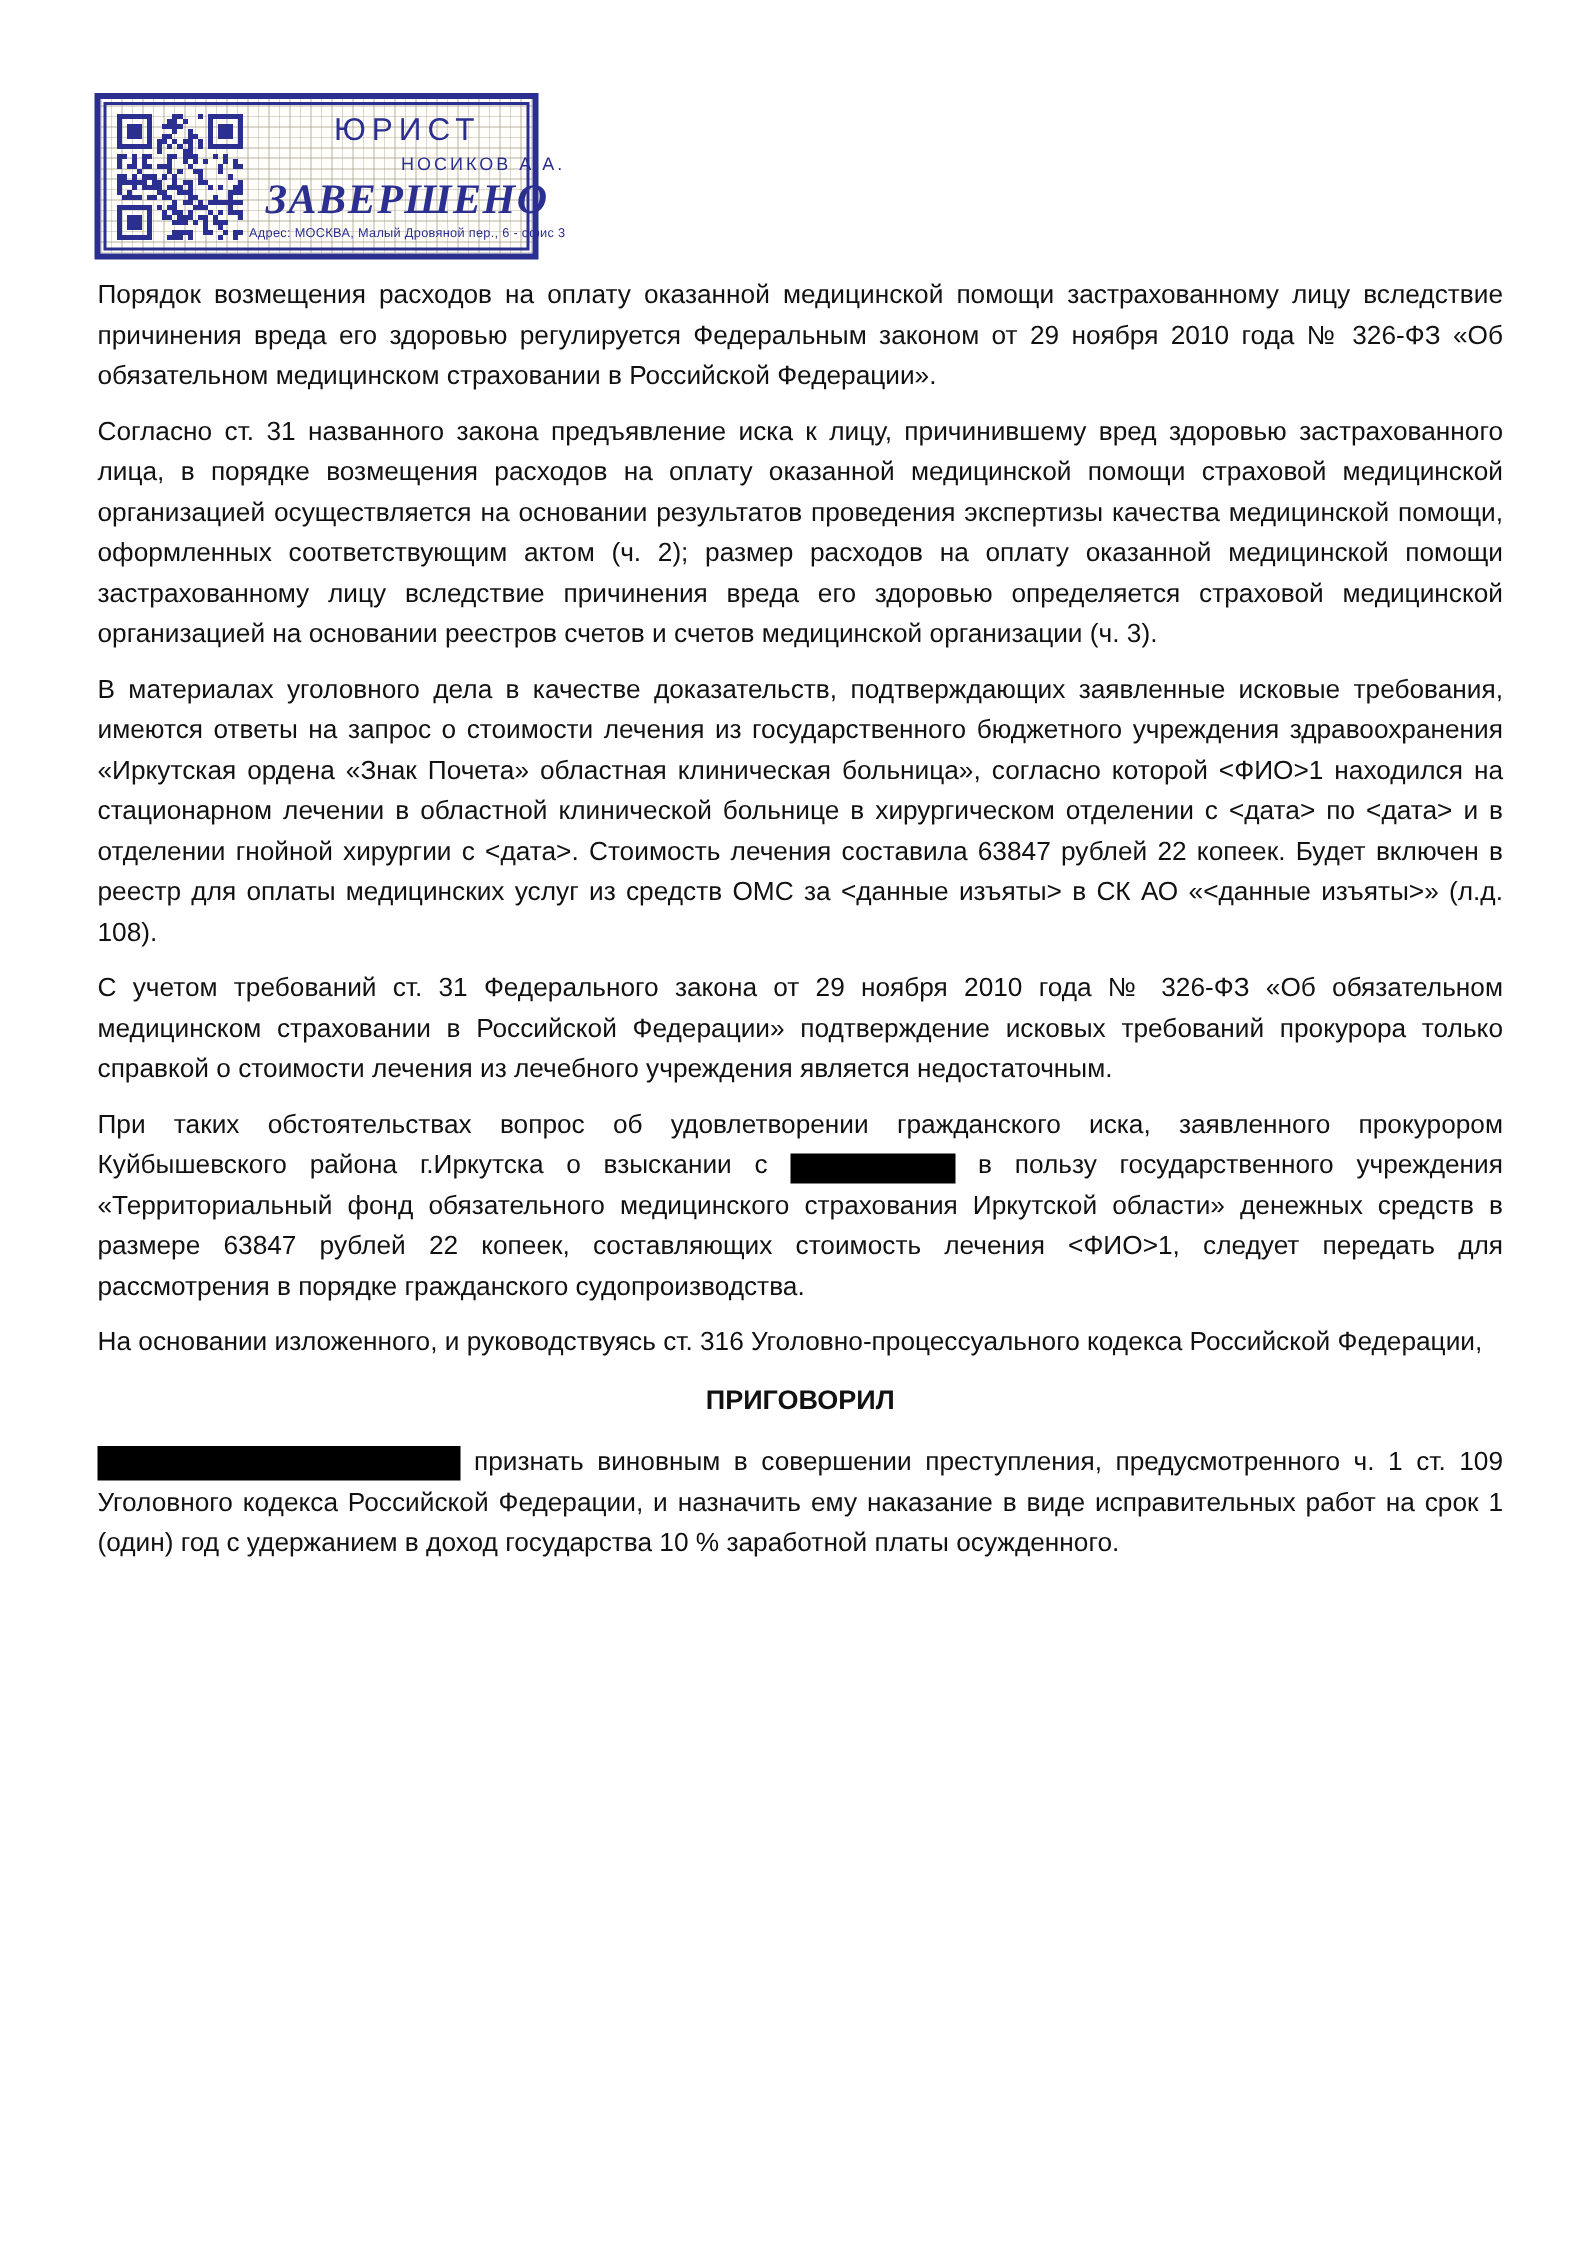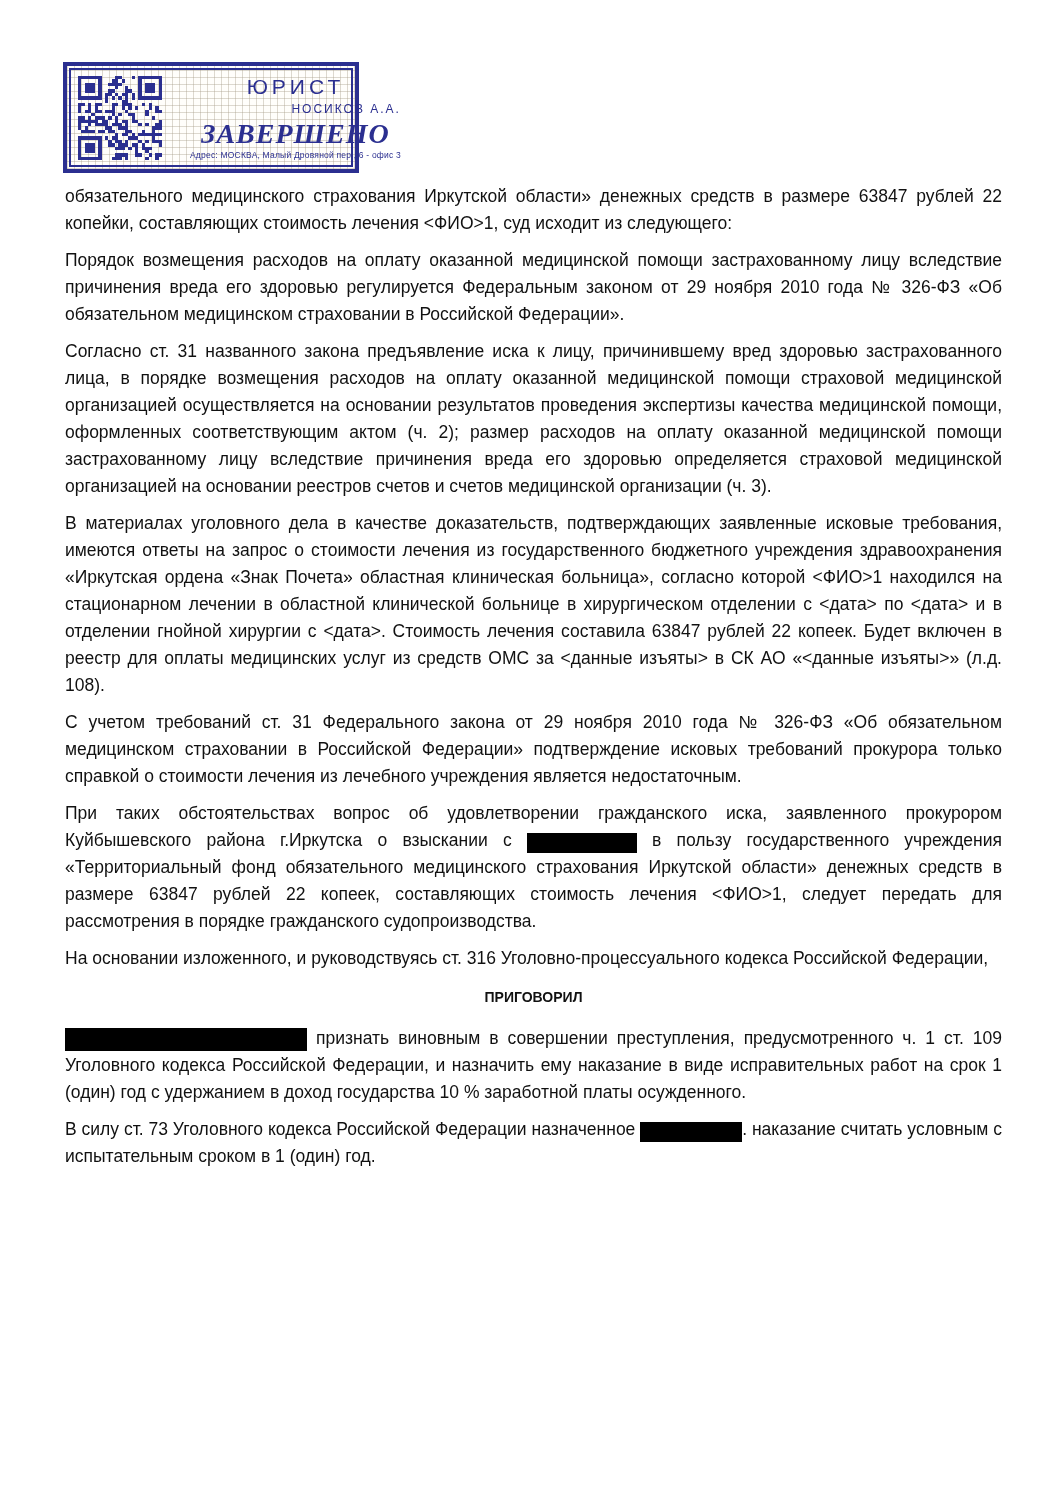--- a/index.html
+++ b/index.html
@@ -38,21 +38,20 @@
     flex: 0 0 auto;
     width: 84px;
     height: 84px;
     line-height: 0;
   }
   .stamp-text {
     flex: 1 1 auto;
     text-align: center;
     color: #2b2f90;
     padding-left: 4px;
-    margin-left: 24px;
   }
   .stamp-line1 {
     font-size: 21px;
     letter-spacing: 4px;
     line-height: 24px;
   }
   .stamp-line2 {
     font-size: 12px;
     letter-spacing: 2px;
     line-height: 20px;
@@ -85,21 +84,21 @@
     line-height: 27px;
   }
   .para {
     text-align: justify;
     text-align-last: left;
     margin-bottom: 10px;
   }
   .heading {
     text-align: center;
     font-weight: bold;
-    font-size: 14px;
+    font-size: 18px;
     margin: 12px 0 14px 0;
   }
   .redaction {
     display: inline-block;
     background: #000000;
     vertical-align: text-bottom;
     margin-bottom: -3px;
   }
 </style>
 </head>
@@ -403,25 +402,23 @@
       <div class="stamp-text">
         <div class="stamp-line1">ЮРИСТ</div>
         <div class="stamp-line2">НОСИКОВ А.А.</div>
         <div class="stamp-line3">ЗАВЕРШЕНО</div>
         <div class="stamp-address">Адрес: МОСКВА, Малый Дровяной пер., 6 - офис 3</div>
       </div>
     </div>
   </div>
 
   <div class="doc">
-      <p class="para"><span>обязательного медицинского страхования Иркутской области» денежных средств в размере 63847 рублей 22 копейки, составляющих стоимость лечения &lt;ФИО&gt;1, суд исходит из следующего:</span></p>
       <p class="para"><span>Порядок возмещения расходов на оплату оказанной медицинской помощи застрахованному лицу вследствие причинения вреда его здоровью регулируется Федеральным законом от 29 ноября 2010 года № 326-ФЗ «Об обязательном медицинском страховании в Российской Федерации».</span></p>
       <p class="para"><span>Согласно ст. 31 названного закона предъявление иска к лицу, причинившему вред здоровью застрахованного лица, в порядке возмещения расходов на оплату оказанной медицинской помощи страховой медицинской организацией осуществляется на основании результатов проведения экспертизы качества медицинской помощи, оформленных соответствующим актом (ч. 2); размер расходов на оплату оказанной медицинской помощи застрахованному лицу вследствие причинения вреда его здоровью определяется страховой медицинской организацией на основании реестров счетов и счетов медицинской организации (ч. 3).</span></p>
       <p class="para"><span>В материалах уголовного дела в качестве доказательств, подтверждающих заявленные исковые требования, имеются ответы на запрос о стоимости лечения из государственного бюджетного учреждения здравоохранения «Иркутская ордена «Знак Почета» областная клиническая больница», согласно которой &lt;ФИО&gt;1 находился на стационарном лечении в областной клинической больнице в хирургическом отделении с &lt;дата&gt; по &lt;дата&gt; и в отделении гнойной хирургии с &lt;дата&gt;. Стоимость лечения составила 63847 рублей 22 копеек. Будет включен в реестр для оплаты медицинских услуг из средств ОМС за &lt;данные изъяты&gt; в СК АО «&lt;данные изъяты&gt;» (л.д. 108).</span></p>
       <p class="para"><span>С учетом требований ст. 31 Федерального закона от 29 ноября 2010 года № 326-ФЗ «Об обязательном медицинском страховании в Российской Федерации» подтверждение исковых требований прокурора только справкой о стоимости лечения из лечебного учреждения является недостаточным.</span></p>
       <p class="para"><span>При таких обстоятельствах вопрос об удовлетворении гражданского иска, заявленного прокурором Куйбышевского района г.Иркутска о взыскании с </span><span class="redaction" style="width: 110px; height: 20px; background: rgb(0, 0, 0);"></span><span> в пользу государственного учреждения «Территориальный фонд обязательного медицинского страхования Иркутской области» денежных средств в размере 63847 рублей 22 копеек, составляющих стоимость лечения &lt;ФИО&gt;1, следует передать для рассмотрения в порядке гражданского судопроизводства.</span></p>
       <p class="para"><span>На основании изложенного, и руководствуясь ст. 316 Уголовно-процессуального кодекса Российской Федерации,</span></p>
       <p class="heading">ПРИГОВОРИЛ</p>
       <p class="para"><span class="redaction" style="width: 242px; height: 23px; background: rgb(0, 0, 0);"></span><span> признать виновным в совершении преступления, предусмотренного ч. 1 ст. 109 Уголовного кодекса Российской Федерации, и назначить ему наказание в виде исправительных работ на срок 1 (один) год с удержанием в доход государства 10 % заработной платы осужденного.</span></p>
-      <p class="para"><span>В силу ст. 73 Уголовного кодекса Российской Федерации назначенное </span><span class="redaction" style="width: 102px; height: 20px; background: rgb(0, 0, 0);"></span><span>. наказание считать условным с испытательным сроком в 1 (один) год.</span></p>
     </div>
 
 </div>
 
 </body></html>

